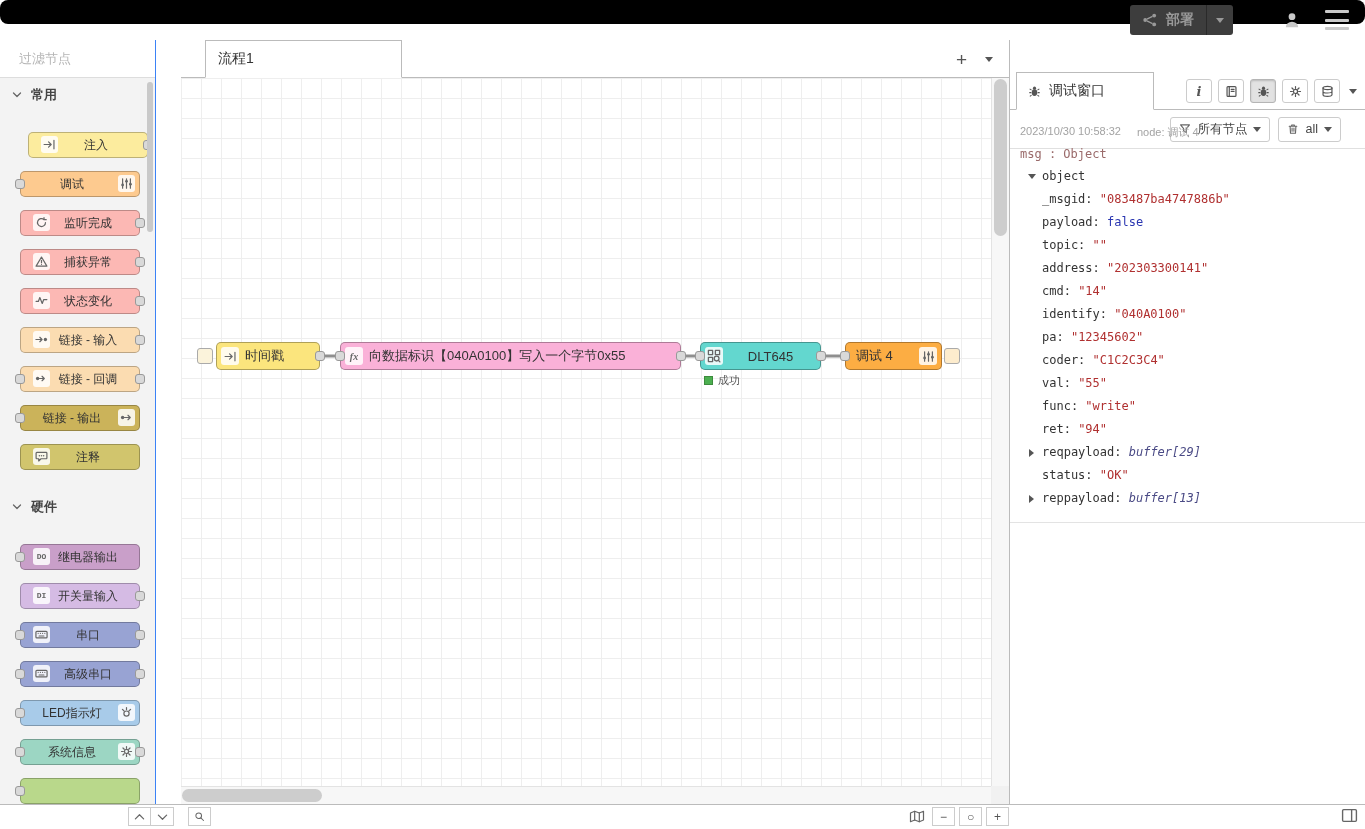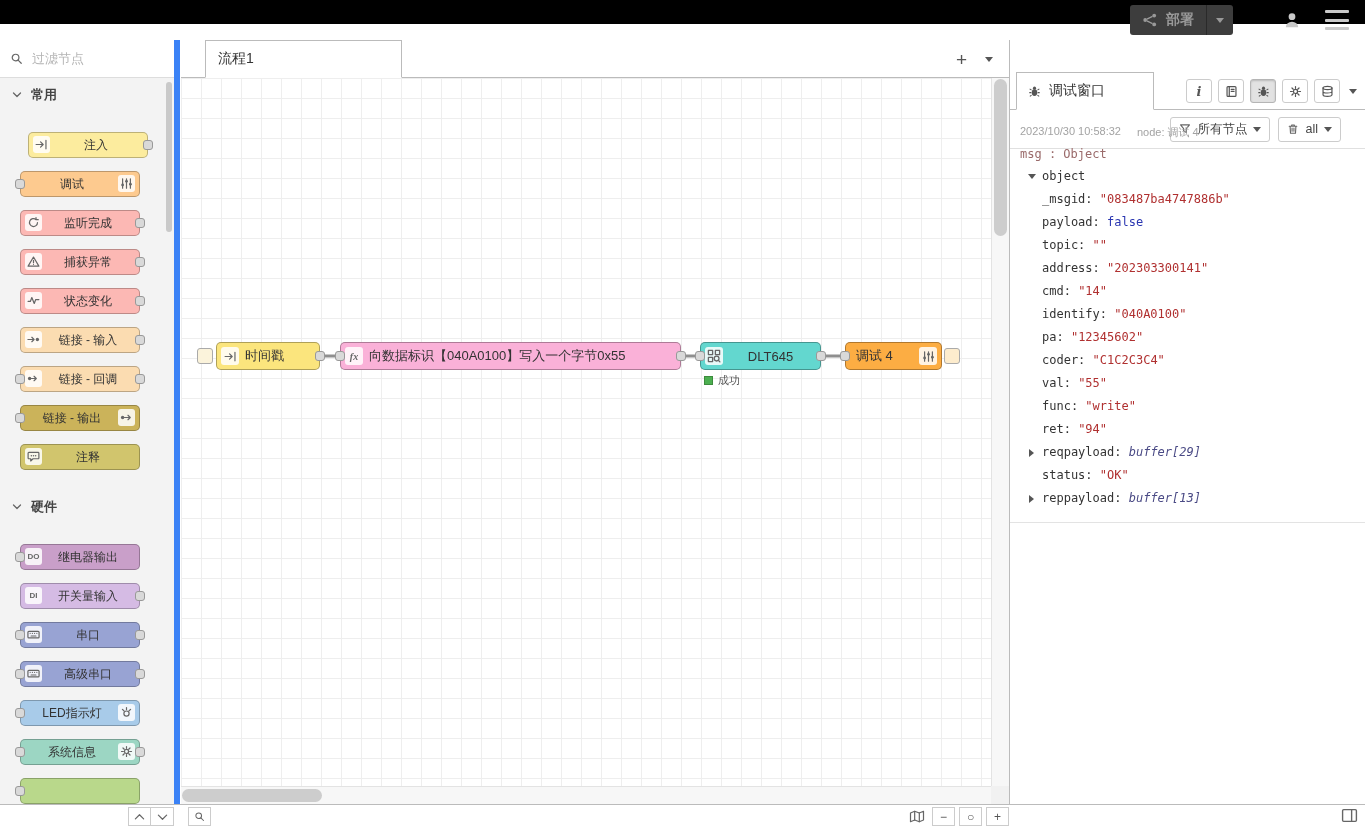--- a/index.html
+++ b/index.html
@@ -1,44 +1,44 @@
 <!DOCTYPE html>
 <html lang="zh"><head>
 <meta charset="utf-8">
 <style>
   html,body{margin:0;padding:0;background:#fff;}
   .app{position:relative;width:1365px;height:829px;overflow:hidden;
        font-family:"Liberation Sans","DejaVu Sans",sans-serif;font-size:13px;color:#333;background:#fff;}
 
   
-  .topbar{position:absolute;left:0;top:0;right:0;height:24px;background:#000;}
+  .topbar{position:absolute;left:0;top:0;right:0;height:24px;background:#000;border-radius:8px;}
   .deploy-group{position:absolute;right:132px;top:5px;height:30px;display:flex;background:#3d3d3d;border-radius:3px;overflow:hidden;}
   .deploy-main{display:flex;align-items:center;gap:8px;padding:0 12px;color:#9a9a9a;font-weight:bold;font-size:14px;cursor:pointer;}
   .deploy-caret{width:26px;display:flex;align-items:center;justify-content:center;border-left:1px solid #2a2a2a;cursor:pointer;}
   .user-btn{position:absolute;right:58px;top:6px;width:30px;height:28px;display:flex;align-items:center;justify-content:center;cursor:pointer;}
   .menu-btn{position:absolute;right:16px;top:10px;width:24px;height:20px;display:flex;flex-direction:column;justify-content:space-between;cursor:pointer;}
   .menu-btn i{display:block;height:3px;background:#c9c9c9;border-radius:1px;}
 
   
-  .palette{position:absolute;left:0;top:40px;width:180px;bottom:25px;background:#f3f3f3;border-right:6px solid #3b82f6;box-sizing:border-box;}
+  .palette{position:absolute;left:0;top:40px;width:156px;bottom:25px;background:#f3f3f3;border-right:1px solid #3b82f6;box-sizing:border-box;}
   .palette-search{height:38px;background:#fff;border-bottom:1px solid #ddd;display:flex;align-items:center;gap:7px;padding:0 10px;box-sizing:border-box;}
   .palette-search input{border:none;outline:none;background:transparent;font-size:13px;color:#555;width:130px;font-family:inherit;}
   .palette-search input::placeholder{color:#b5b5b5;}
   .palette-body{position:absolute;top:38px;bottom:0;left:0;right:0;overflow:hidden;}
   .cat-header{height:34px;display:flex;align-items:center;gap:9px;padding:0 12px;font-weight:bold;font-size:13px;color:#444;cursor:pointer;}
   .cat-nodes{padding-top:20px;}
   .category + .category{margin-top:20px;}
   .pnode{position:relative;width:120px;height:26px;margin:0 0 13px 20px;border:1px solid rgba(0,0,0,.25);border-radius:5px;
          display:flex;align-items:center;font-size:12px;color:#333;cursor:move;box-sizing:border-box;}
   .pnode .plabel{flex:1;text-align:center;white-space:nowrap;overflow:hidden;}
   .pnode.il .plabel{margin-left:16px;}
   .pnode.ir .plabel{margin-right:16px;}
   .badge{position:absolute;top:3px;width:17px;height:17px;background:rgba(255,255,255,.85);border-radius:3px;
          display:flex;align-items:center;justify-content:center;}
-  .pnode.il .badge{left:4px;} .pnode.ir .badge{right:4px;}
+  .pnode.il .badge{left:12px;font-family:Liberation Mono, monospace;} .pnode.ir .badge{right:4px;}
   .port{position:absolute;width:10px;height:10px;background:#d9d9d9;border:1px solid #999;border-radius:3px;top:7px;box-sizing:border-box;}
   .port.in{left:-6px;} .port.out{right:-6px;}
   .tx{font-size:8px;font-weight:bold;color:#666;letter-spacing:0;}
   .fx{font-style:italic;font-weight:bold;font-size:10px;color:#666;font-family:"Liberation Serif","DejaVu Serif",serif;}
   
   .c-inject{background:#fcec9e;margin-left:28px;} .c-debug{background:#fdca8f;} .c-event{background:#fcb8b4;}
   .c-link{background:#fbdcb1;} .c-linkout{background:#cbb35a;} .c-comment{background:#d1c56d;}
   .c-relay{background:#c99fc9;} .c-di{background:#d5bbe4;} .c-serial{background:#98a3d3;}
   .c-led{background:#a8cbe9;} .c-sys{background:#9cd6c3;} .c-extra{background:#b9d88b;}
   .pal-thumb{position:absolute;right:2px;top:42px;width:6px;height:150px;background:#c9c9c9;border-radius:3px;}

